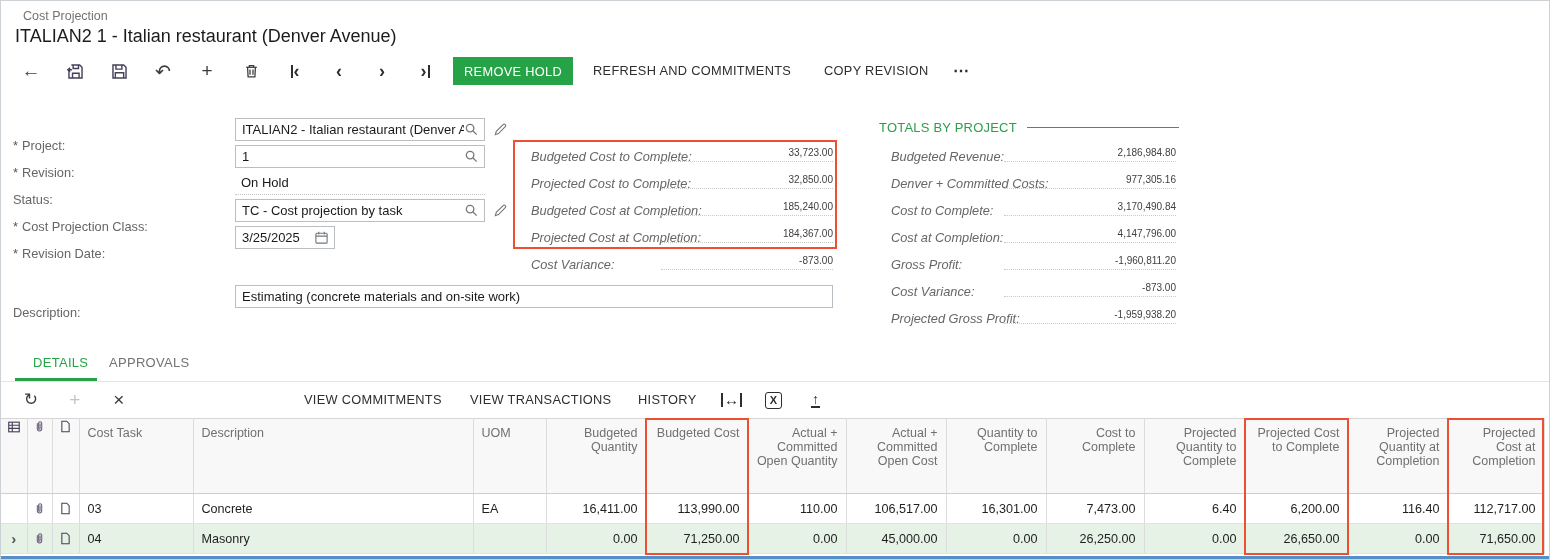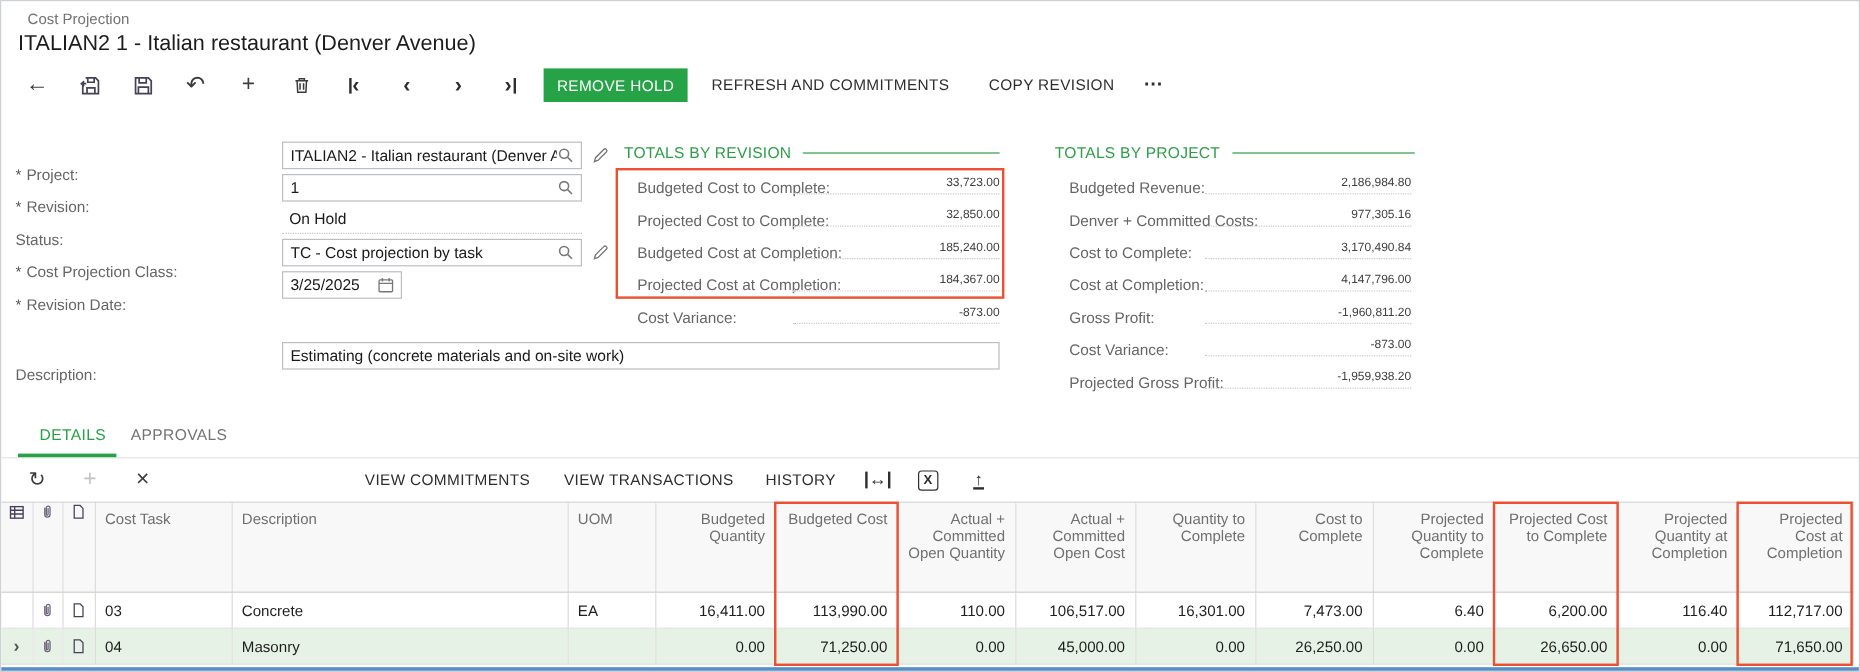--- a/index.html
+++ b/index.html
@@ -32,21 +32,21 @@
              padding:0 4px 0 6px; }
   .f-field .val { flex:1; white-space:nowrap; overflow:hidden; }
   .f-icon { flex:none; width:16px; height:16px; color:#777; cursor:pointer; }
   .pencil { position:absolute; width:16px; height:16px; left:492px; color:#777; cursor:pointer; }
   .status-val { position:absolute; left:240px; font-size:13px; color:#1a1a1a; }
   .status-line { position:absolute; left:234px; width:250px; border-bottom:1px dotted #c2c2c2; }
 
   
   .panel-title { position:absolute; font-size:13px; color:#2e9e48; letter-spacing:.2px; display:flex; align-items:center; }
   .panel-title .grow { height:1px; background:#2e9e48; margin-left:10px; flex:1; }
-  .t-row-label { position:absolute; font-size:12.8px; color:#666; }
+  .t-row-label { position:absolute; font-size:12.8px; color:#666;font-style:italic; }
   .t-row-value { position:absolute; width:172px; font-size:10px; color:#404040; text-align:right;
                  border-bottom:1px dotted #c9c9c9; padding-bottom:3px; }
   .hl-box { position:absolute; border:2px solid #ed4f32; pointer-events:none; z-index:5; }
 
   
   .tab { position:absolute; top:354px; font-size:13px; letter-spacing:.3px; cursor:pointer; }
   .tab.active { color:#26a347; }
   .tab.inactive { color:#737373; }
   .tab-underline { position:absolute; left:14px; top:377px; width:82px; height:3px; background:#26a347; }
   .tab-sep { position:absolute; left:0; top:380px; width:1550px; height:1px; background:#e4e4e4; }
@@ -207,24 +207,20 @@
           <path d="M2 6.5 h12 M5 1.8 v3 M11 1.8 v3"></path>
         </svg>
     </span>
   </div>
 
   <div class="f-label" style="top:288px"><span>Description:</span></div>
   <div class="f-field" style="top:284px; width:598px">
     <span class="val">Estimating (concrete materials and on-site work)</span>
   </div>
 
-  <div class="panel-title" style="left:519px; top:119px; width:313px;">
-    <span>TOTALS BY REVISION</span>
-      <span class="grow"></span>
-  </div>
   <div class="t-row-label" style="left:530px; top:148px">Budgeted Cost to Complete:</div>
   <div class="t-row-value" style="left:660px; top:146px">33,723.00</div>
   <div class="t-row-label" style="left:530px; top:175px">Projected Cost to Complete:</div>
   <div class="t-row-value" style="left:660px; top:173px">32,850.00</div>
   <div class="t-row-label" style="left:530px; top:202px">Budgeted Cost at Completion:</div>
   <div class="t-row-value" style="left:660px; top:200px">185,240.00</div>
   <div class="t-row-label" style="left:530px; top:229px">Projected Cost at Completion:</div>
   <div class="t-row-value" style="left:660px; top:227px">184,367.00</div>
   <div class="t-row-label" style="left:530px; top:256px">Cost Variance:</div>
   <div class="t-row-value" style="left:660px; top:254px">-873.00</div>

